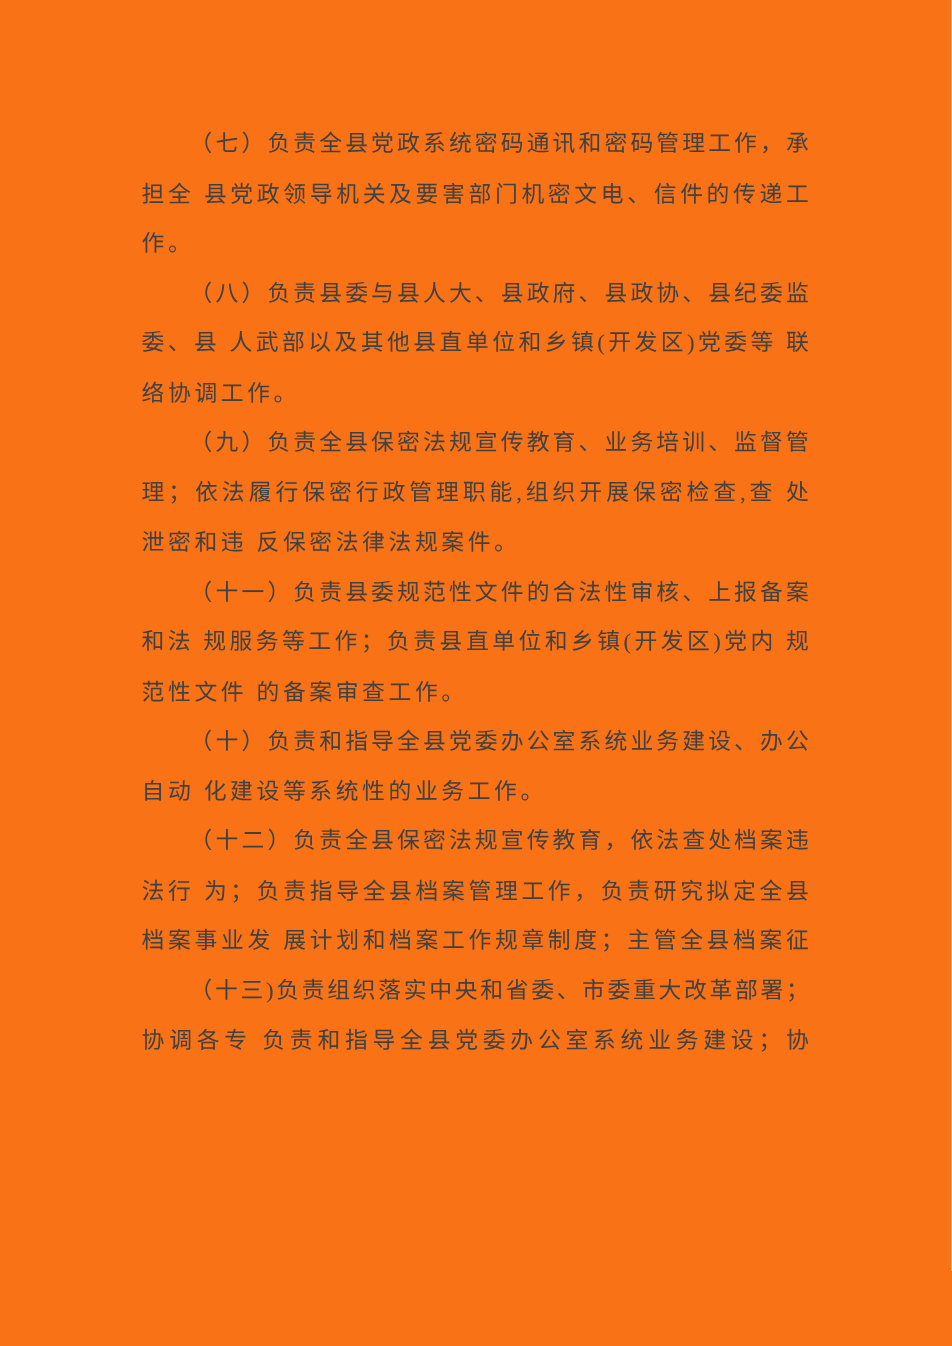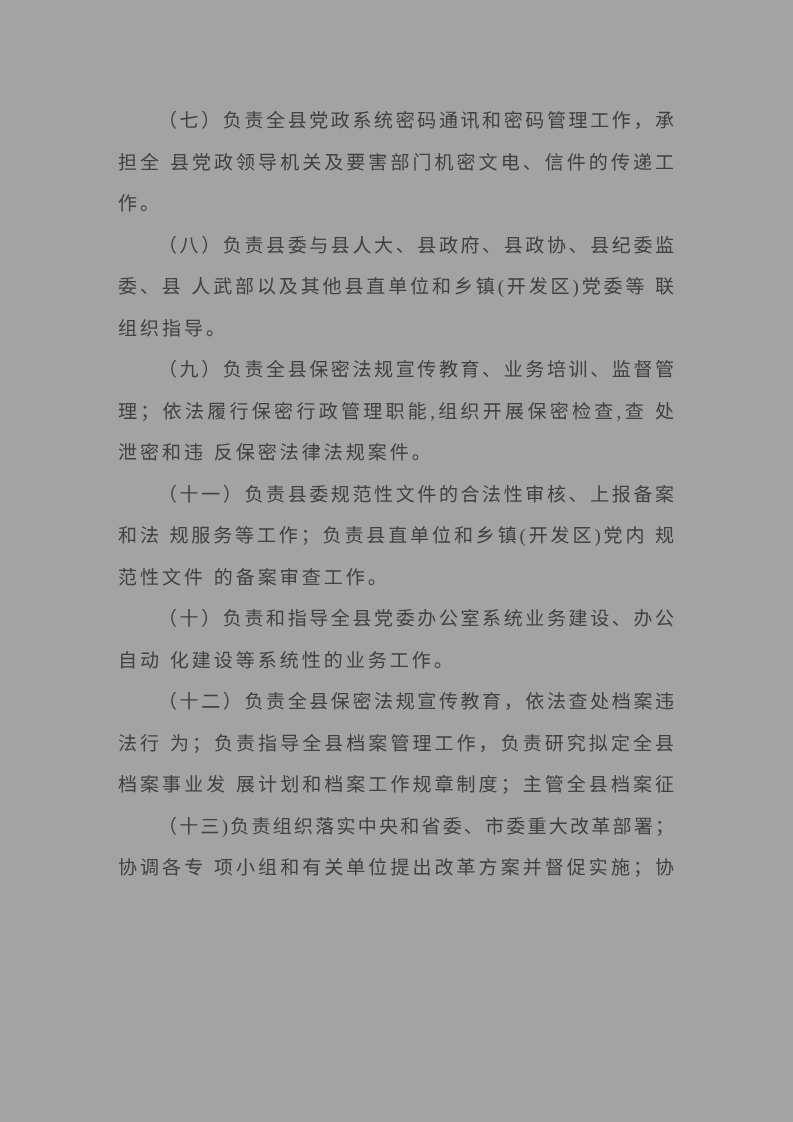--- a/index.html
+++ b/index.html
@@ -5,21 +5,21 @@
   html, body {
     margin: 0;
     padding: 0;
     background: #ffffff;
   }
   .page {
     position: relative;
     width: 793px;
     height: 1122px;
     margin: 0 auto;
-    background: #a3a3a3;
+    background: #f97316;
     overflow: hidden;
     font-family: "Liberation Serif", "DejaVu Serif", serif;
     color: #414141;
   }
   .text-block {
     position: absolute;
     left: 118px;
     top: 100px;
     width: 557px;
   }
@@ -53,21 +53,21 @@
 
     <div class="para">
       <div class="ln ind">（七）负责全县党政系统密码通讯和密码管理工作，承</div>
       <div class="ln">担全 县党政领导机关及要害部门机密文电、信件的传递工</div>
       <div class="ln end">作。</div>
     </div>
 
     <div class="para">
       <div class="ln ind">（八）负责县委与县人大、县政府、县政协、县纪委监</div>
       <div class="ln">委、县 人武部以及其他县直单位和乡镇(开发区)党委等 联</div>
-      <div class="ln end">组织指导。</div>
+      <div class="ln end">络协调工作。</div>
     </div>
 
     <div class="para">
       <div class="ln ind">（九）负责全县保密法规宣传教育、业务培训、监督管</div>
       <div class="ln">理；依法履行保密行政管理职能,组织开展保密检查,查 处</div>
       <div class="ln end">泄密和违 反保密法律法规案件。</div>
     </div>
 
     <div class="para">
       <div class="ln ind">（十一）负责县委规范性文件的合法性审核、上报备案</div>
@@ -81,17 +81,17 @@
     </div>
 
     <div class="para">
       <div class="ln ind">（十二）负责全县保密法规宣传教育，依法查处档案违</div>
       <div class="ln">法行 为；负责指导全县档案管理工作，负责研究拟定全县</div>
       <div class="ln">档案事业发 展计划和档案工作规章制度；主管全县档案征</div>
     </div>
 
     <div class="para">
       <div class="ln ind">（十三)负责组织落实中央和省委、市委重大改革部署；</div>
-      <div class="ln">协调各专 项小组和有关单位提出改革方案并督促实施；协</div>
+      <div class="ln">协调各专 负责和指导全县党委办公室系统业务建设；协</div>
     </div>
 
   </div>
 </div>
 
 </body></html>

